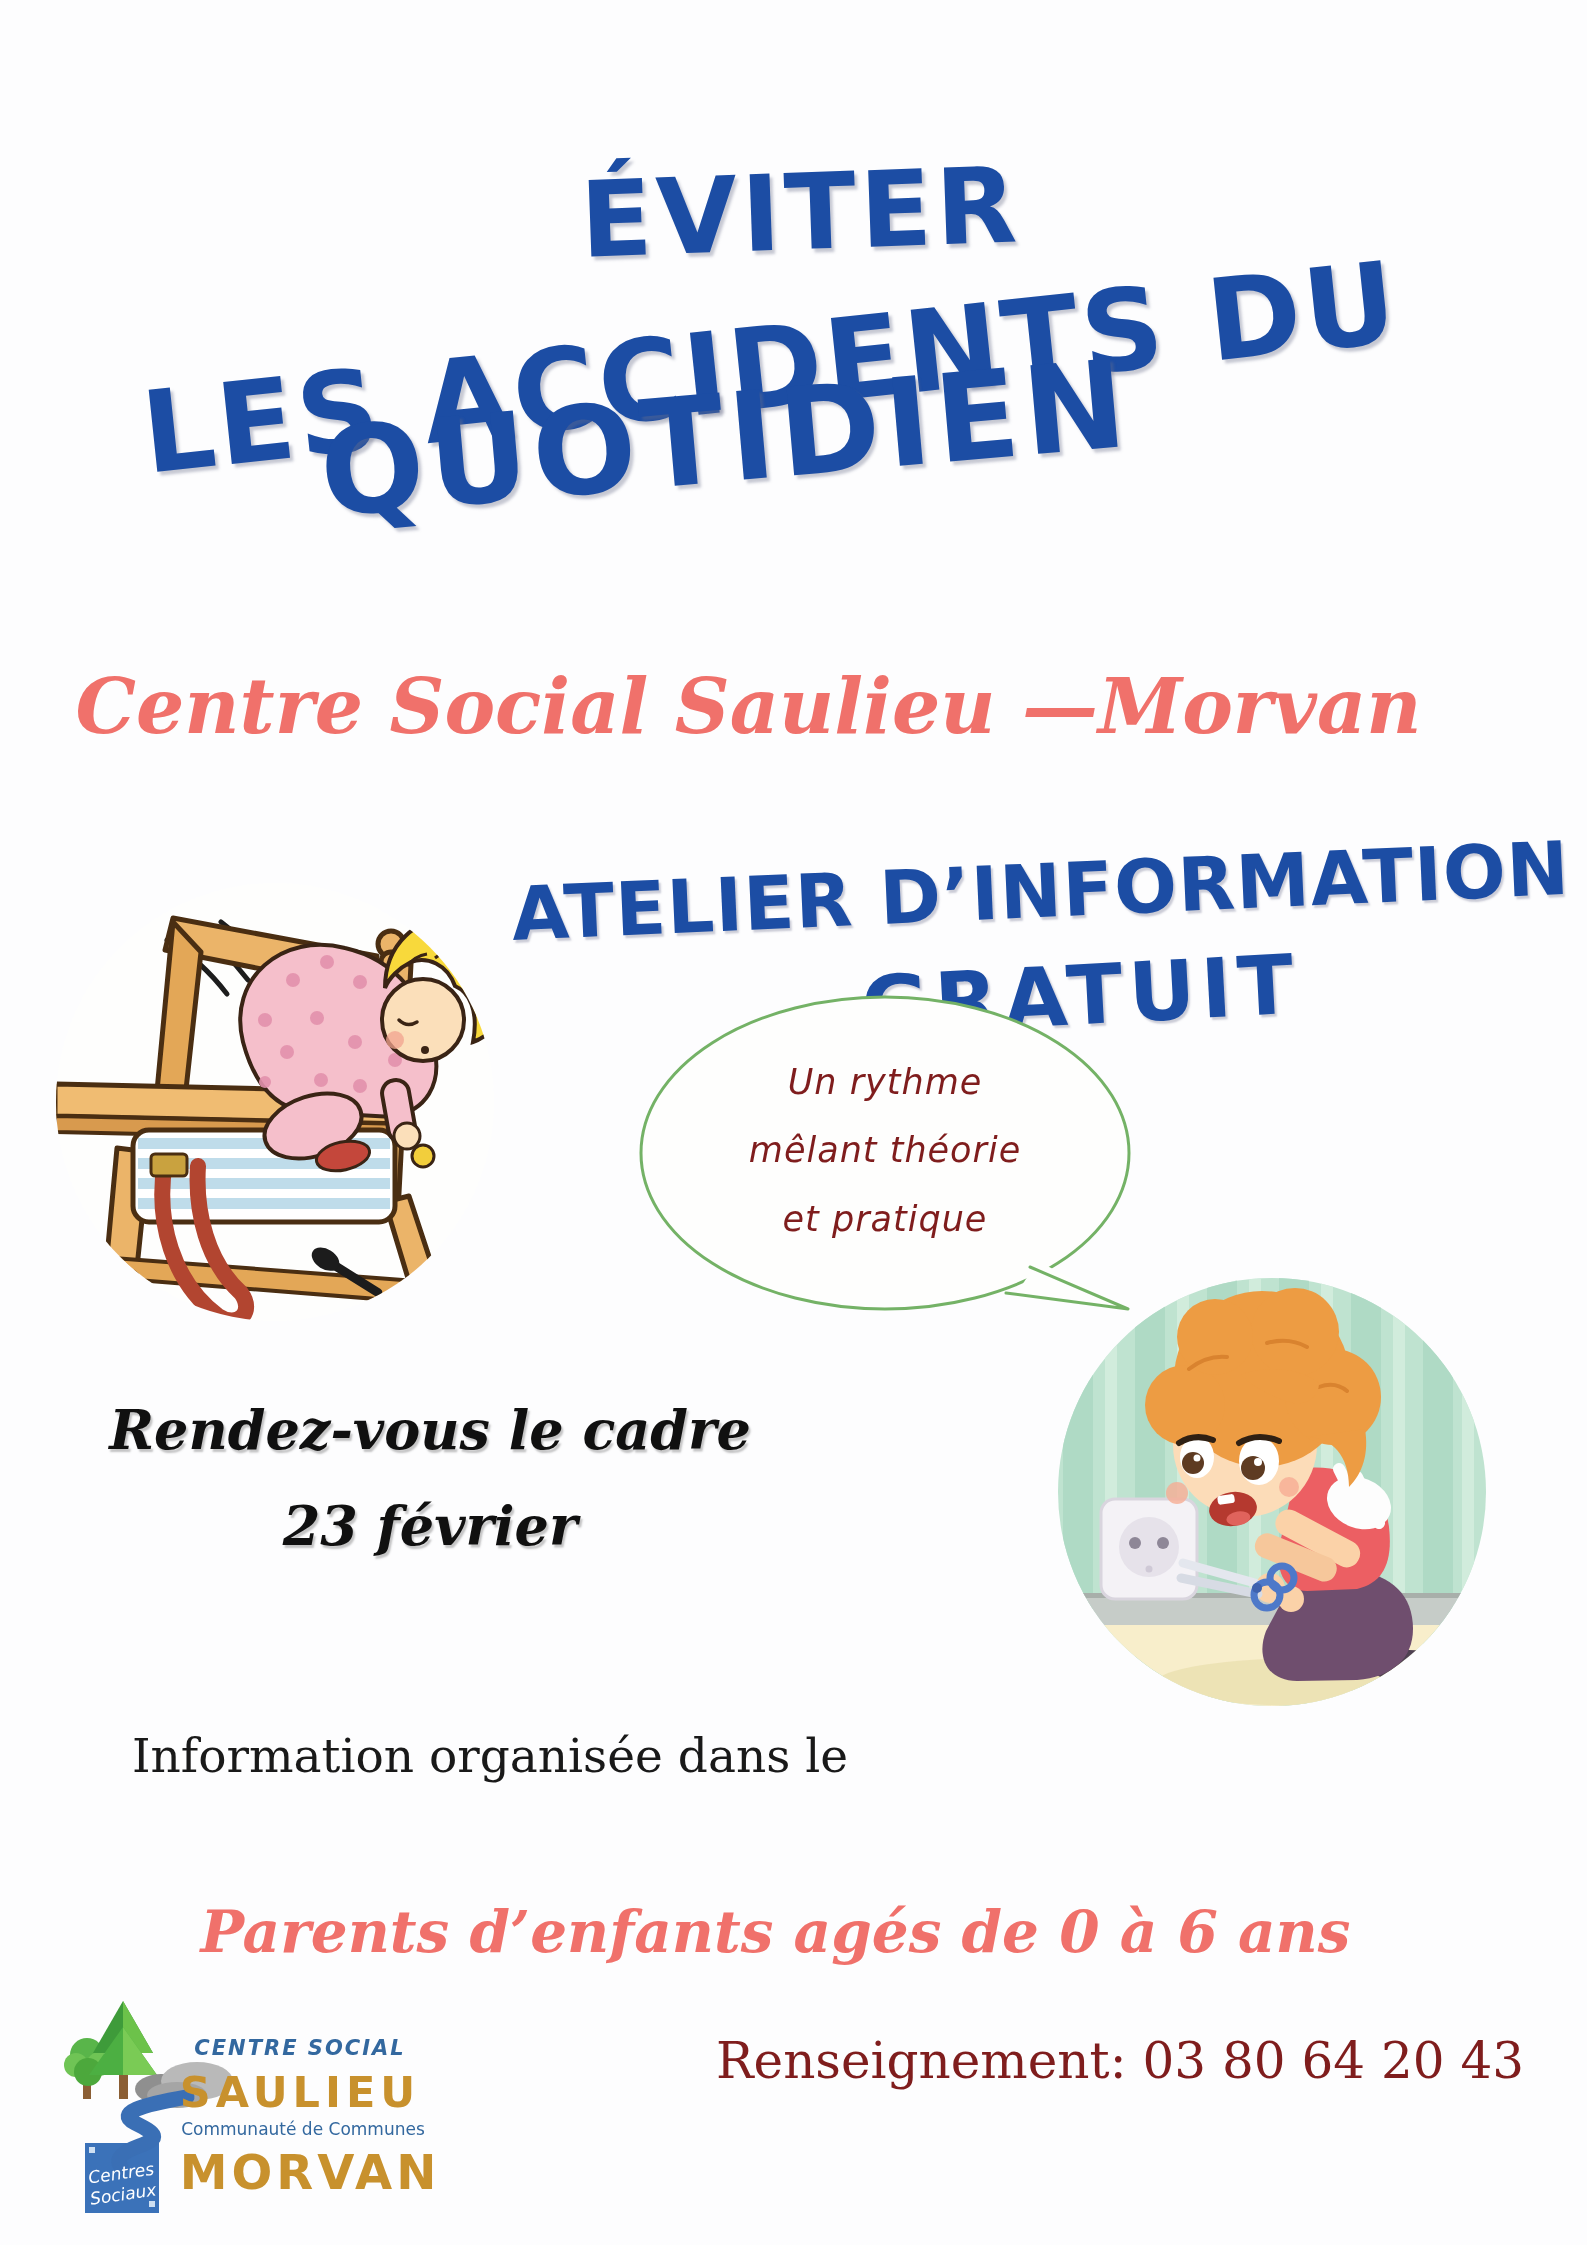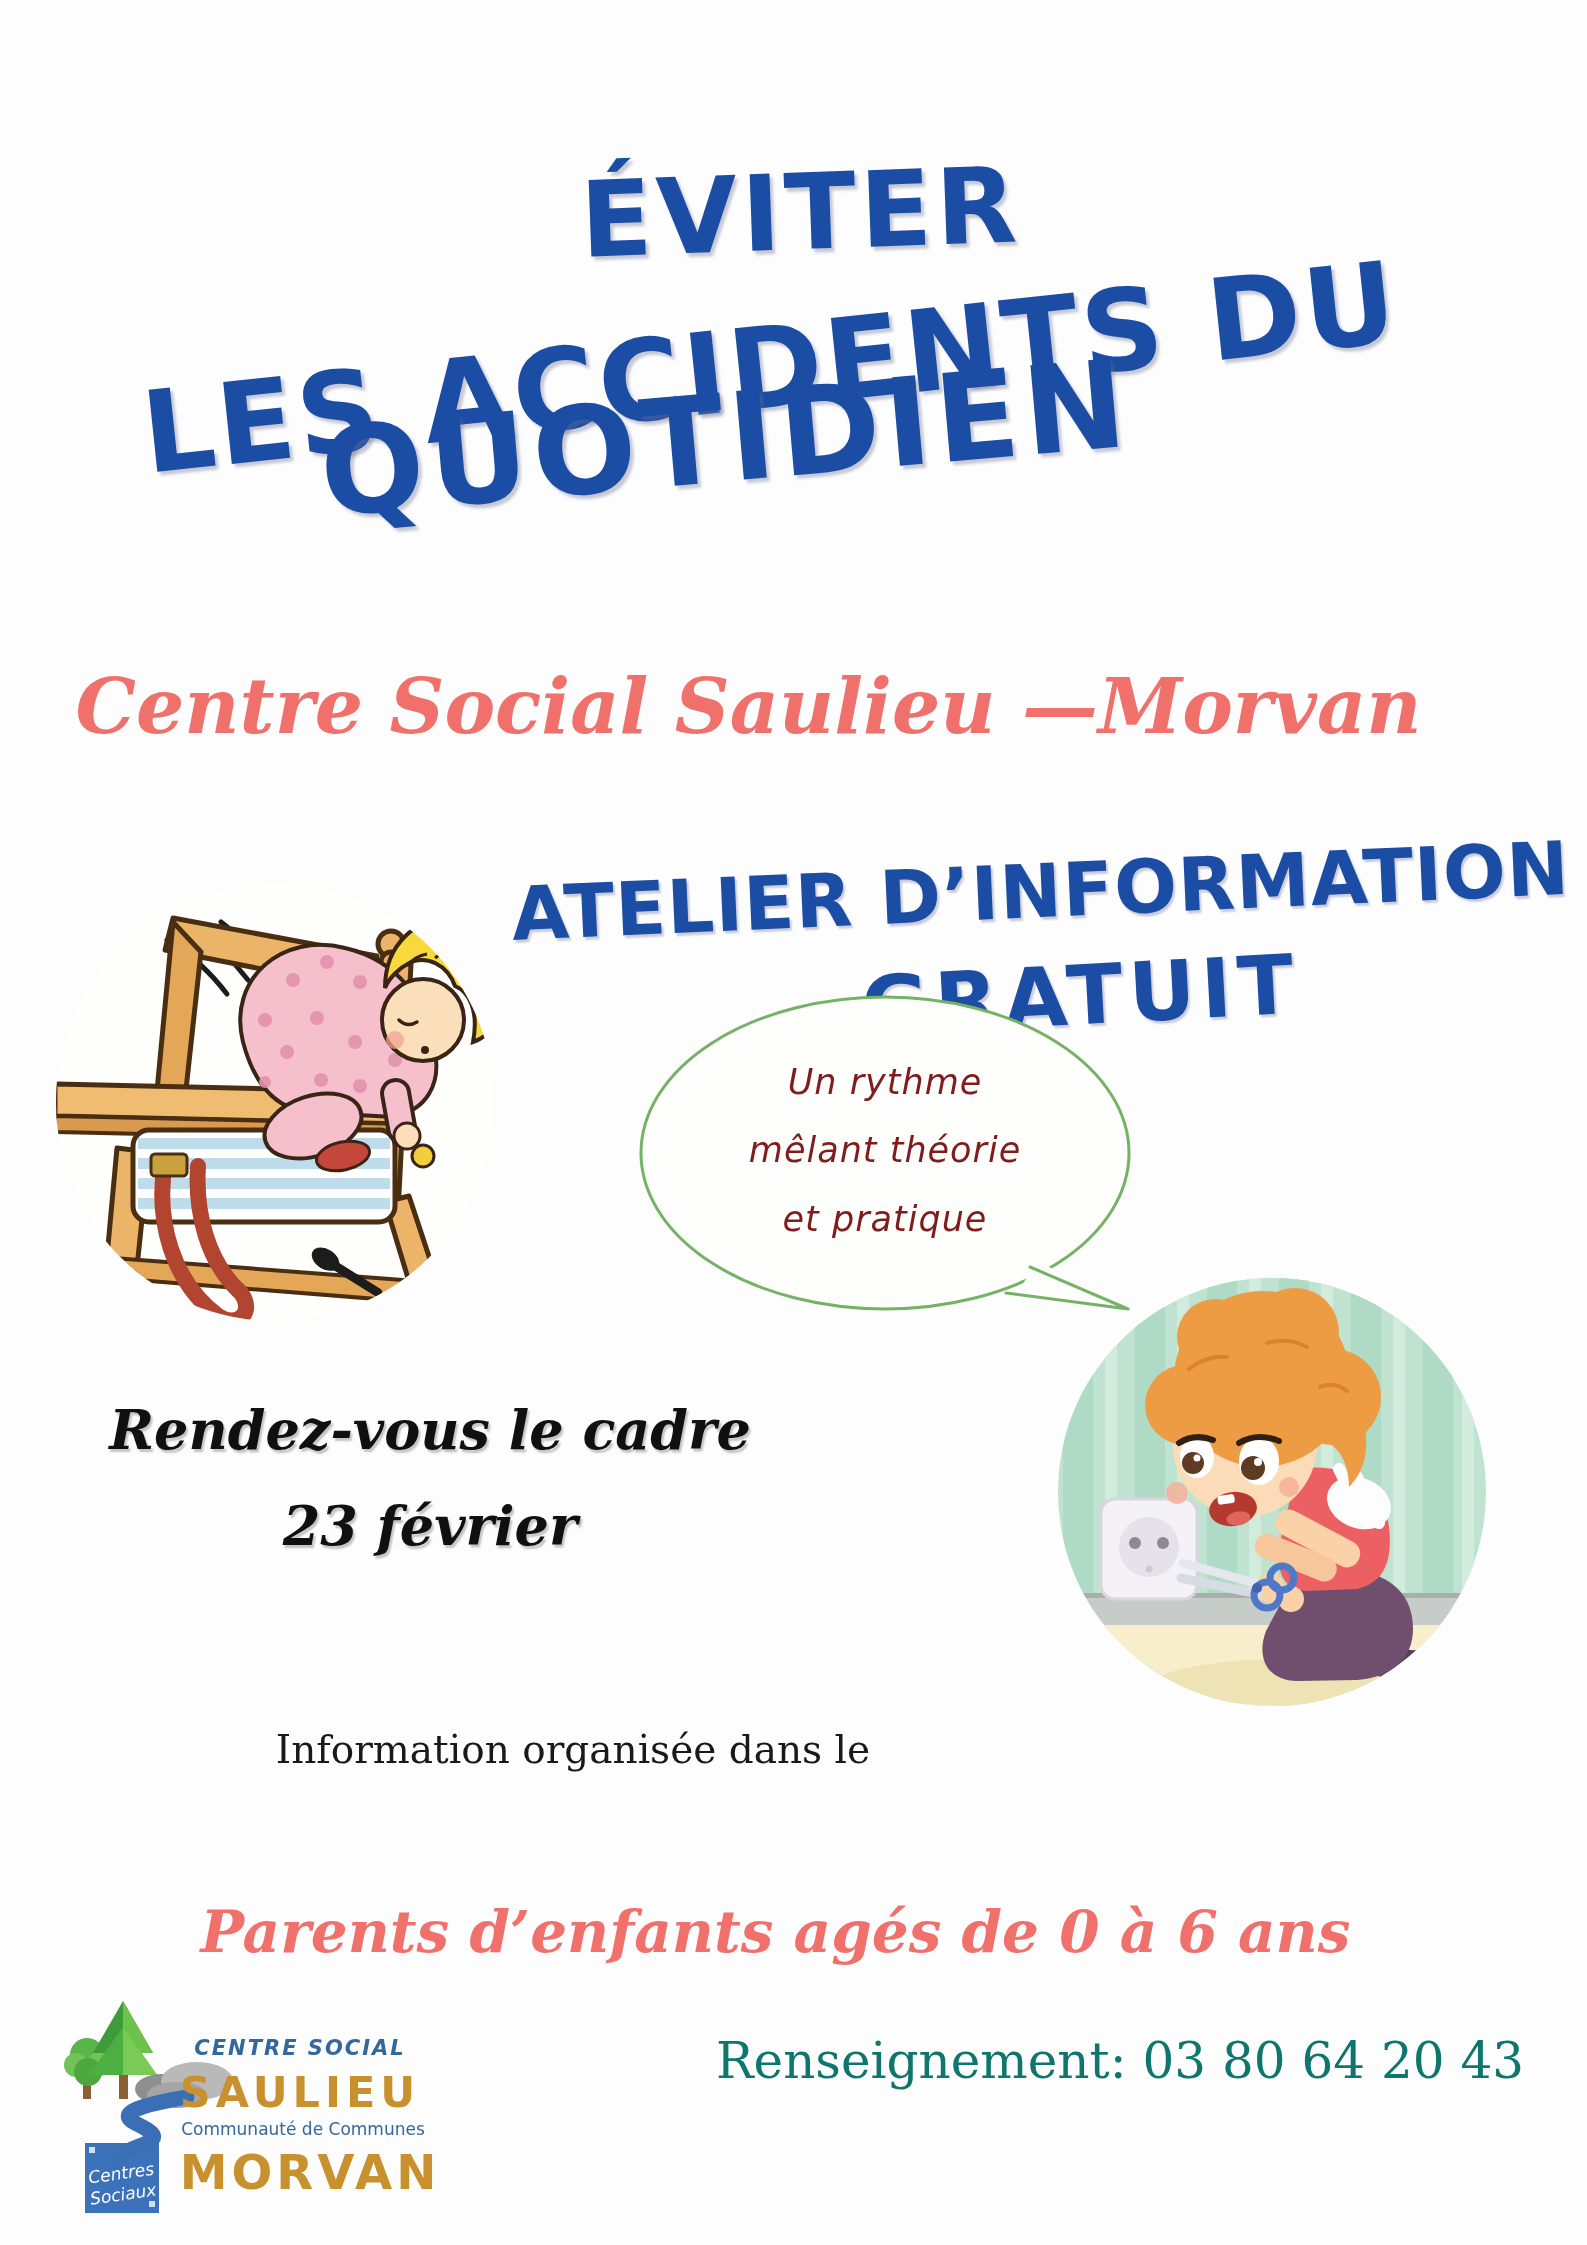--- a/index.html
+++ b/index.html
@@ -36,26 +36,26 @@
     font-size:35px;line-height:1.95;color:#7f1d1d;letter-spacing:1px;
   }
   .bubble-text span{display:block;}
   .schedule{
     position:absolute;left:80px;top:1398px;width:700px;text-align:center;
     font-family:"DejaVu Serif",serif;font-style:italic;font-weight:bold;
     color:#101010;font-size:54px;text-shadow:2px 3px 2px rgba(90,90,90,.35);
   }
   .schedule .s-line{margin-bottom:32px;white-space:nowrap;}
   .info{
-    position:absolute;left:110px;top:1722px;width:760px;text-align:right;
-    font-family:"DejaVu Serif",serif;color:#191919;font-size:39px;line-height:1.45;
+    position:absolute;left:110px;top:1722px;width:760px;text-align:center;
+    font-family:"DejaVu Serif",serif;color:#191919;font-size:47px;line-height:1.45;
   }
   .contact{
     position:absolute;left:700px;top:2032px;width:840px;text-align:center;white-space:nowrap;
-    font-family:"DejaVu Serif",serif;color:#0f766e;font-size:50px;
+    font-family:"DejaVu Serif",serif;color:#7f1d1d;font-size:50px;
   }
   svg text{font-family:"DejaVu Sans",sans-serif;}
 </style>
 </head>
 <body>
 
 <div class="poster">
 
   <div class="title-line t1">ÉVITER</div>
   <div class="title-line t2">LES ACCIDENTS DU</div>

